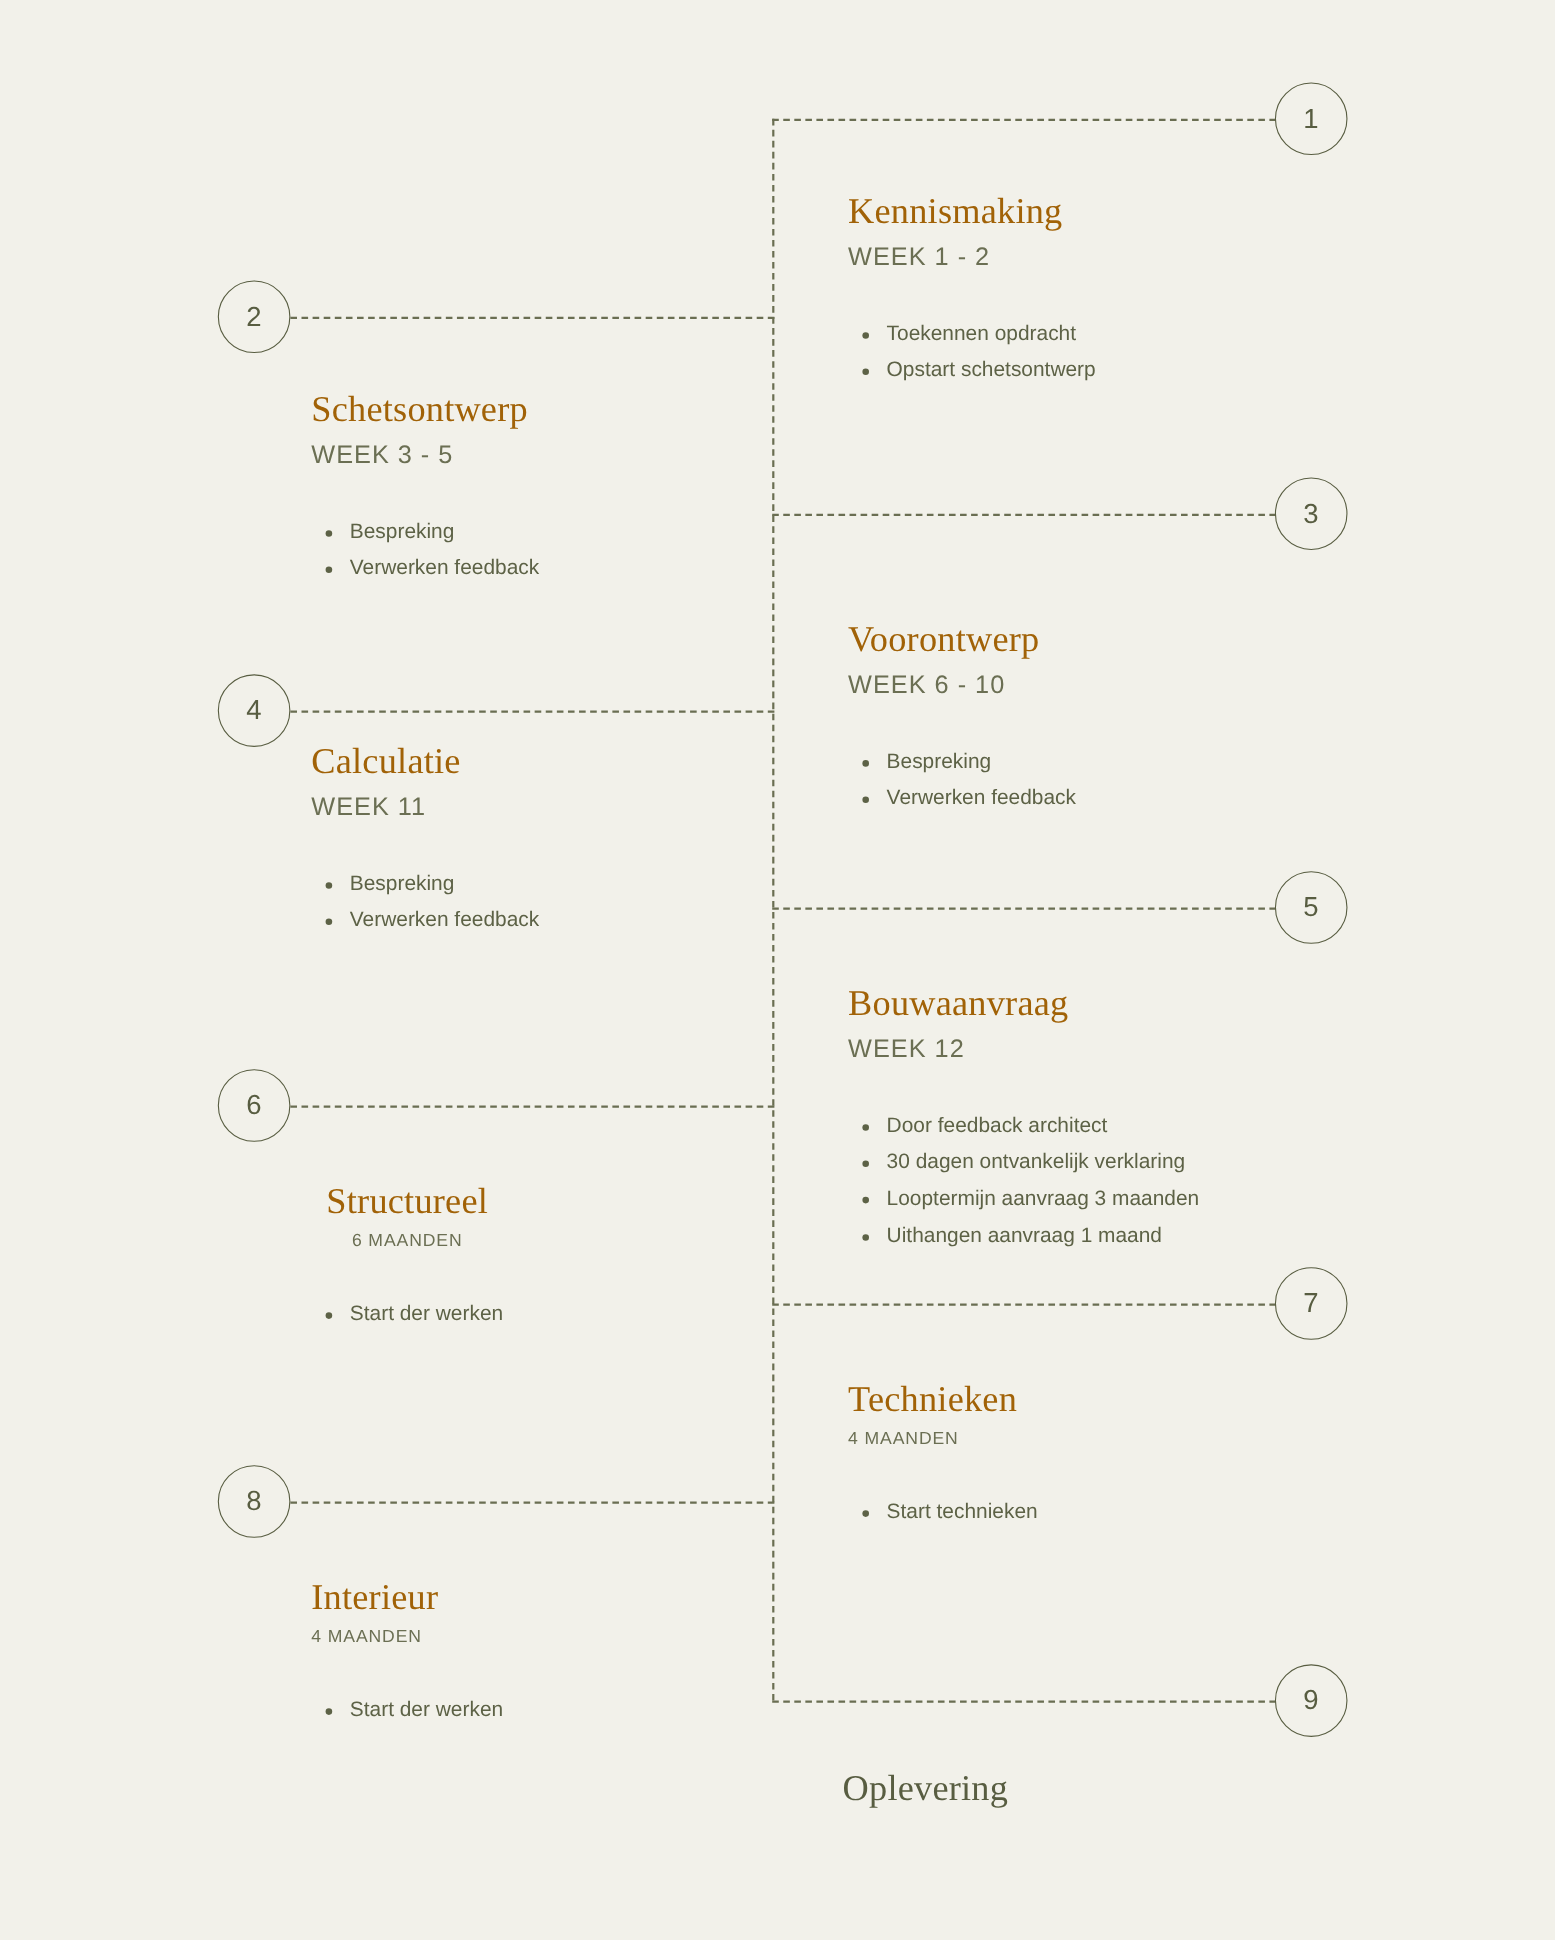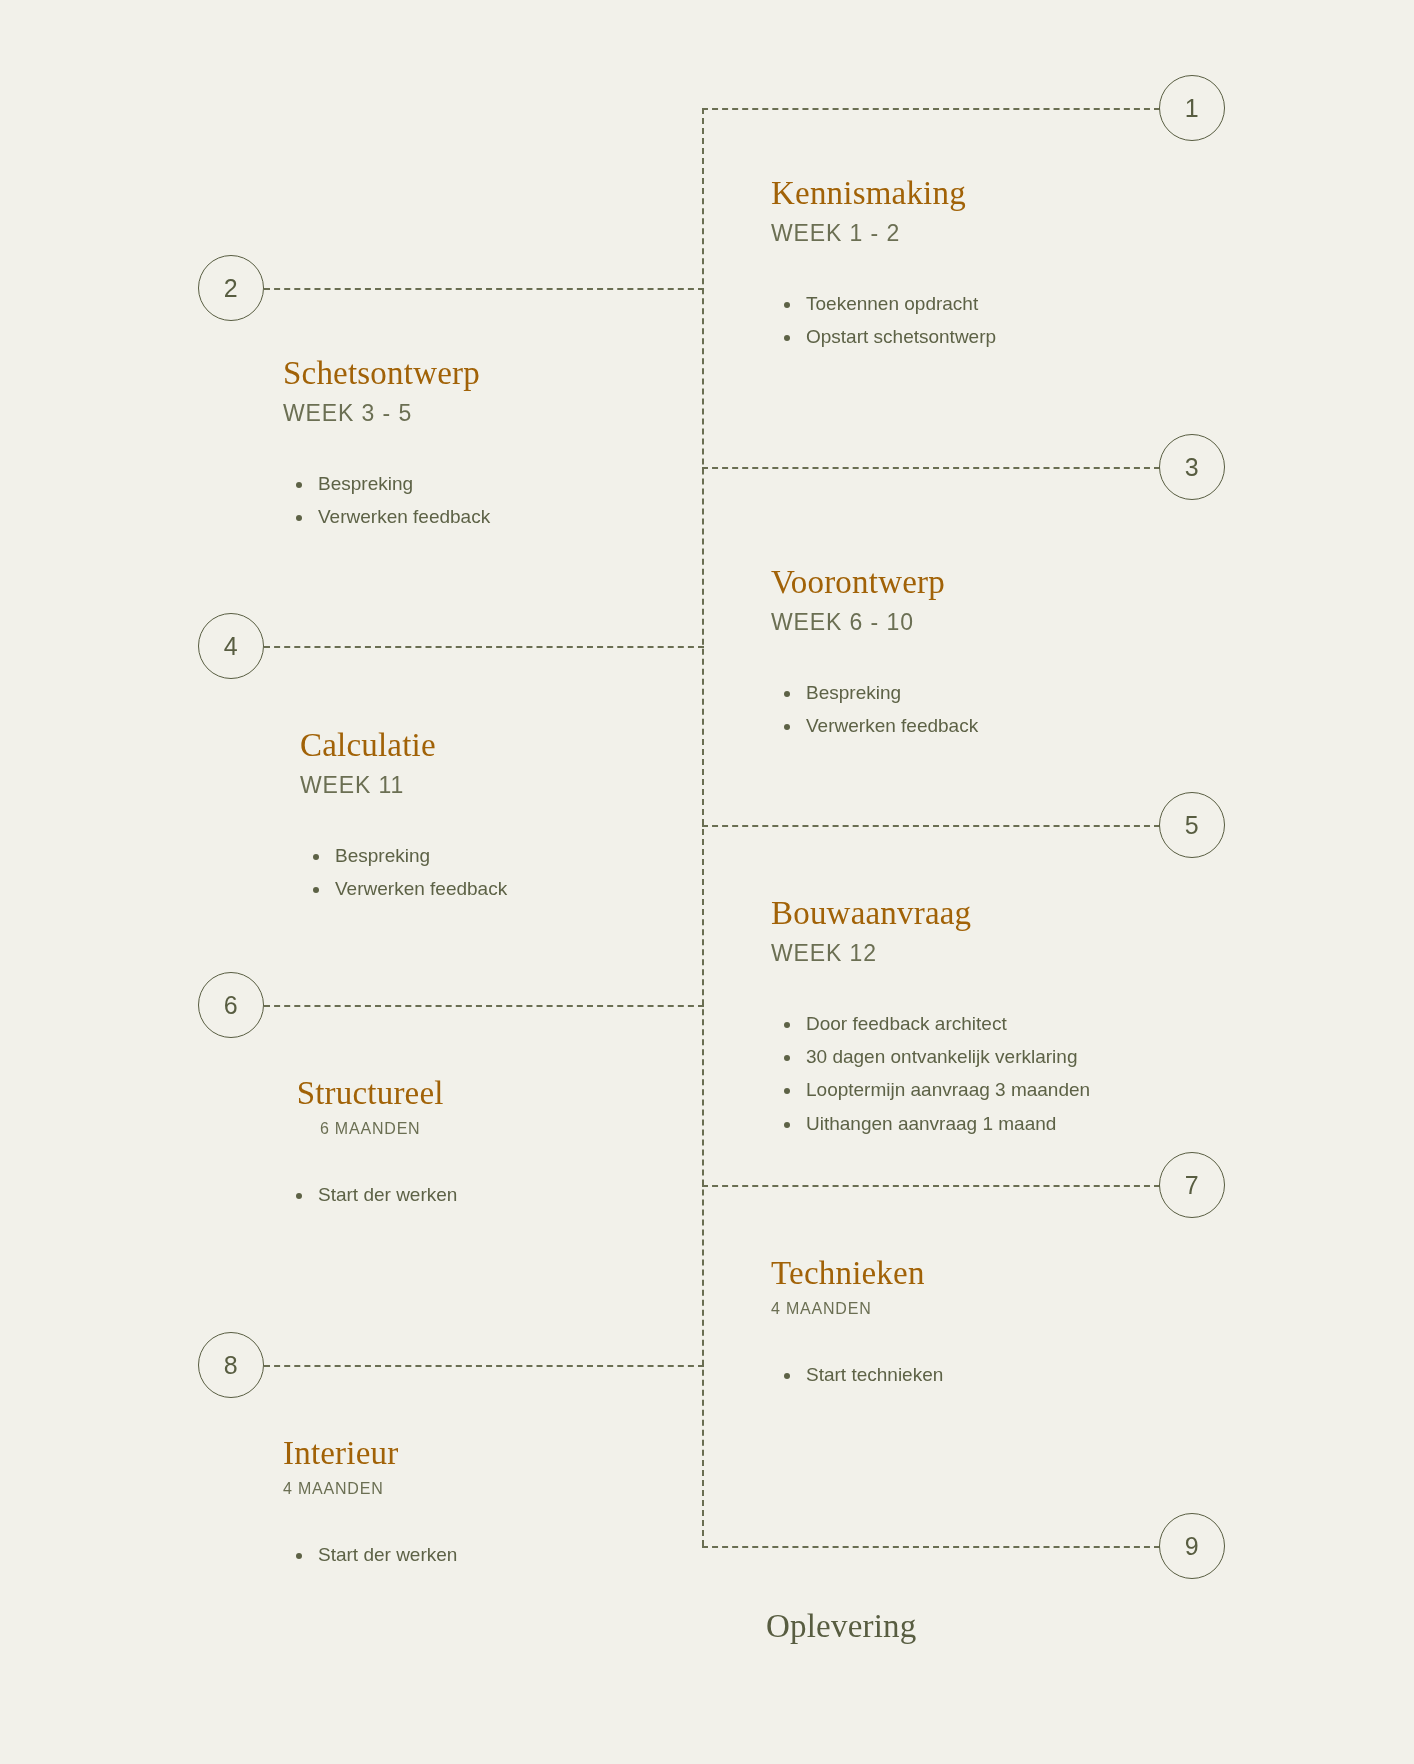--- a/index.html
+++ b/index.html
@@ -182,21 +182,21 @@
 
   <div class="stage" style="left:771px; top:564px;">
     <div class="stage-title">Voorontwerp</div>
     <div class="stage-sub">WEEK 6 - 10</div>
     <ul class="stage-list">
       <li>Bespreking</li>
       <li>Verwerken feedback</li>
     </ul>
   </div>
 
-  <div class="stage" style="left:283px; top:727px;margin-left:17px;">
+  <div class="stage" style="left:283px; top:675px;">
     <div class="stage-title">Calculatie</div>
     <div class="stage-sub">WEEK 11</div>
     <ul class="stage-list">
       <li>Bespreking</li>
       <li>Verwerken feedback</li>
     </ul>
   </div>
 
   <div class="stage" style="left:771px; top:895px;">
     <div class="stage-title">Bouwaanvraag</div>

